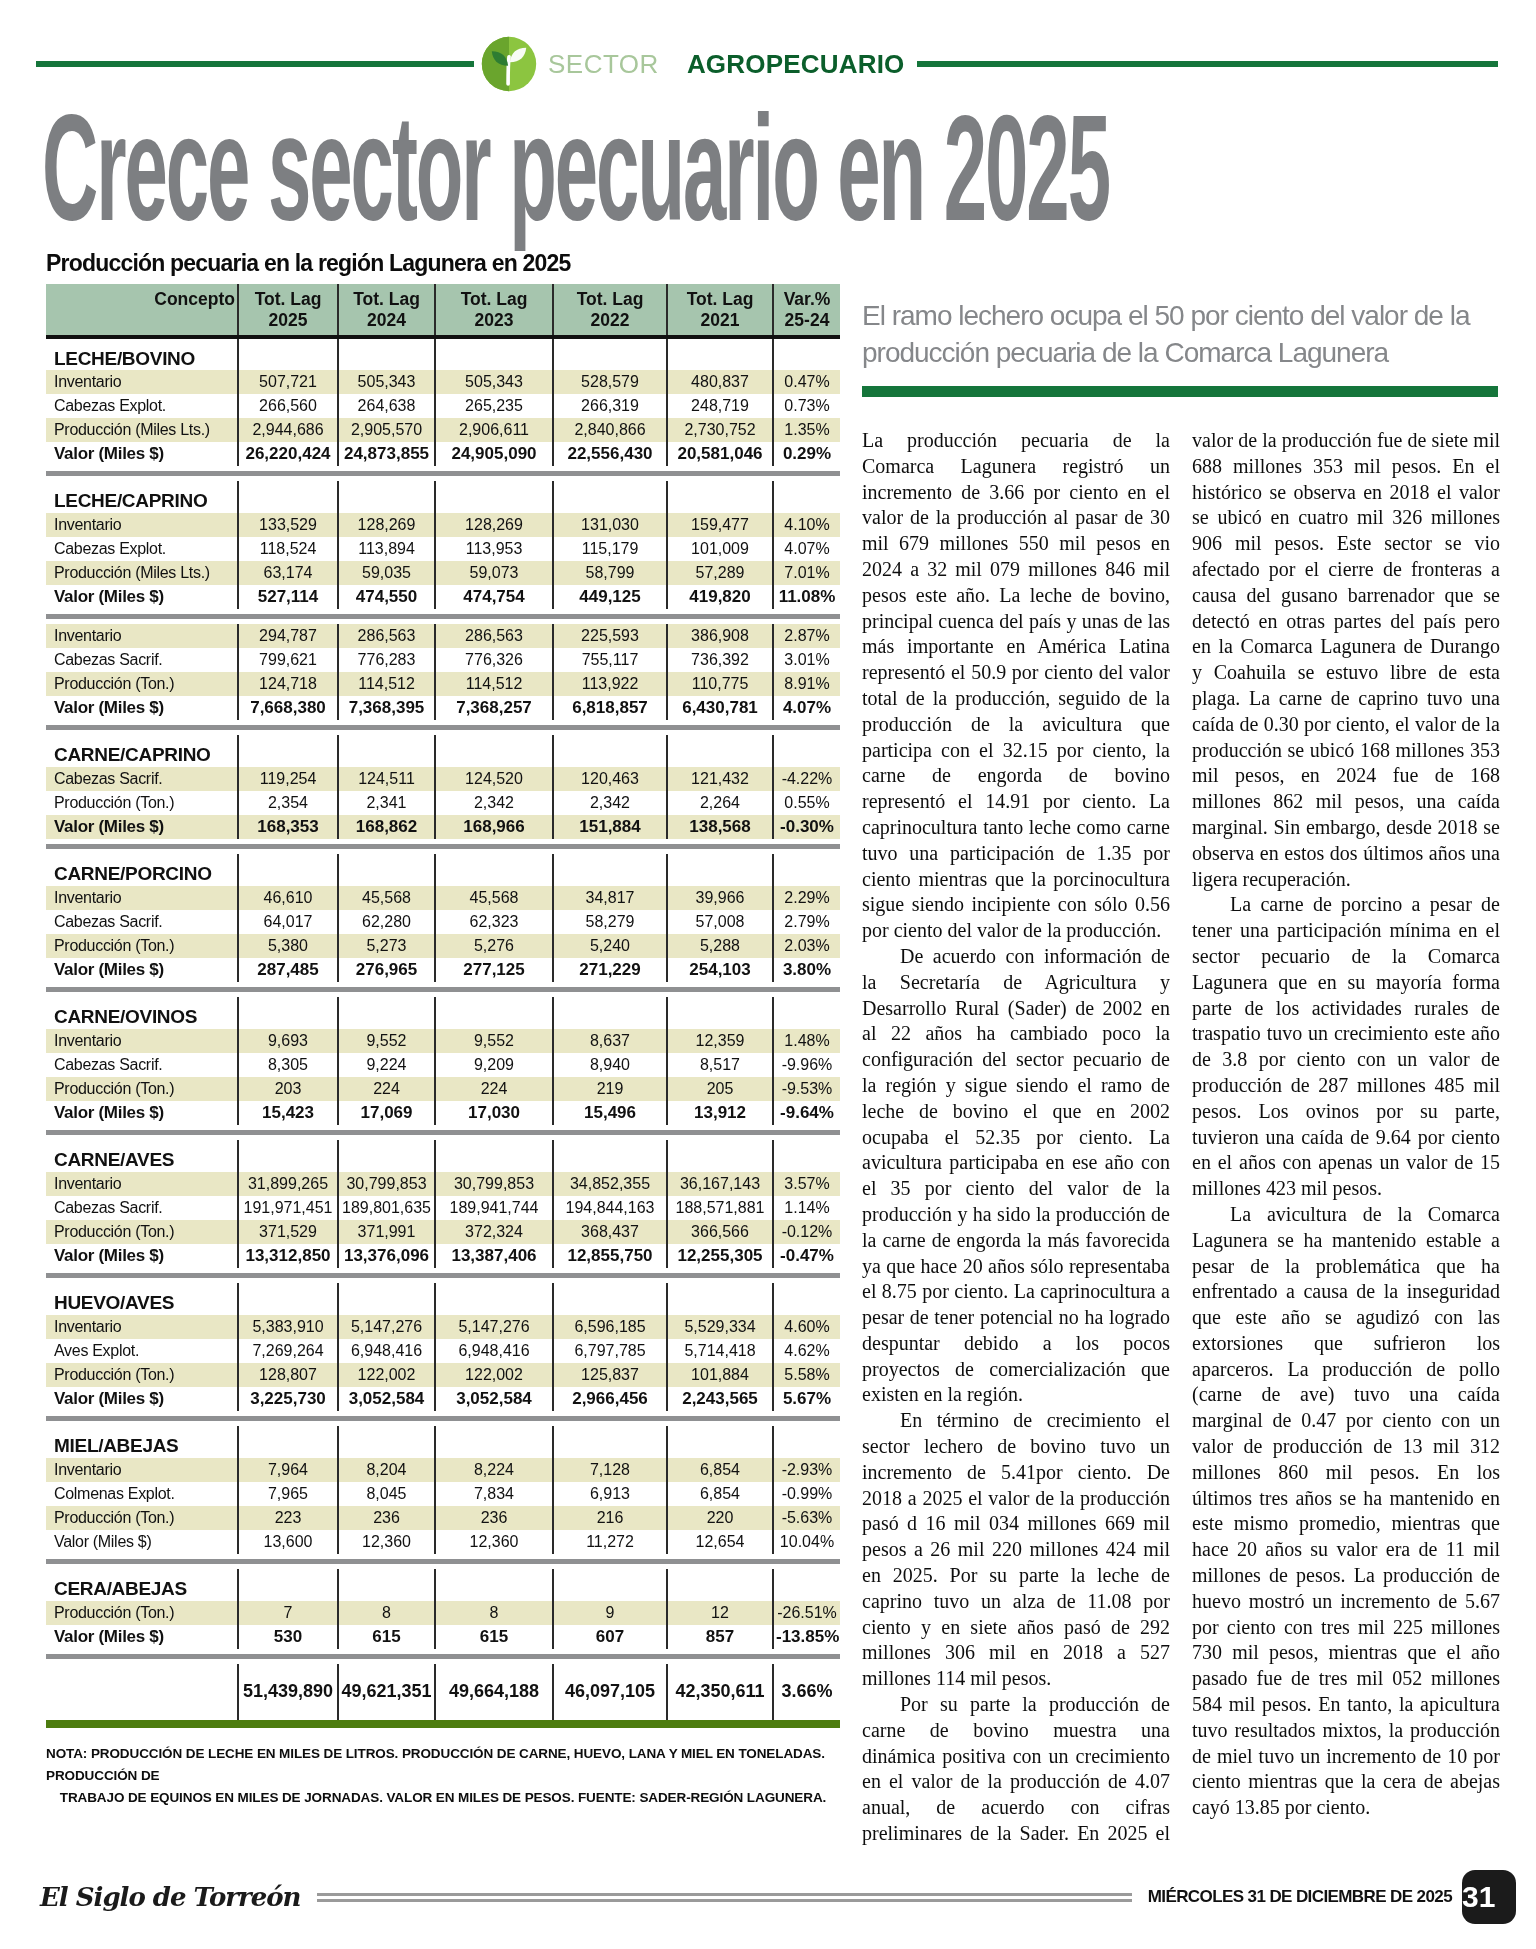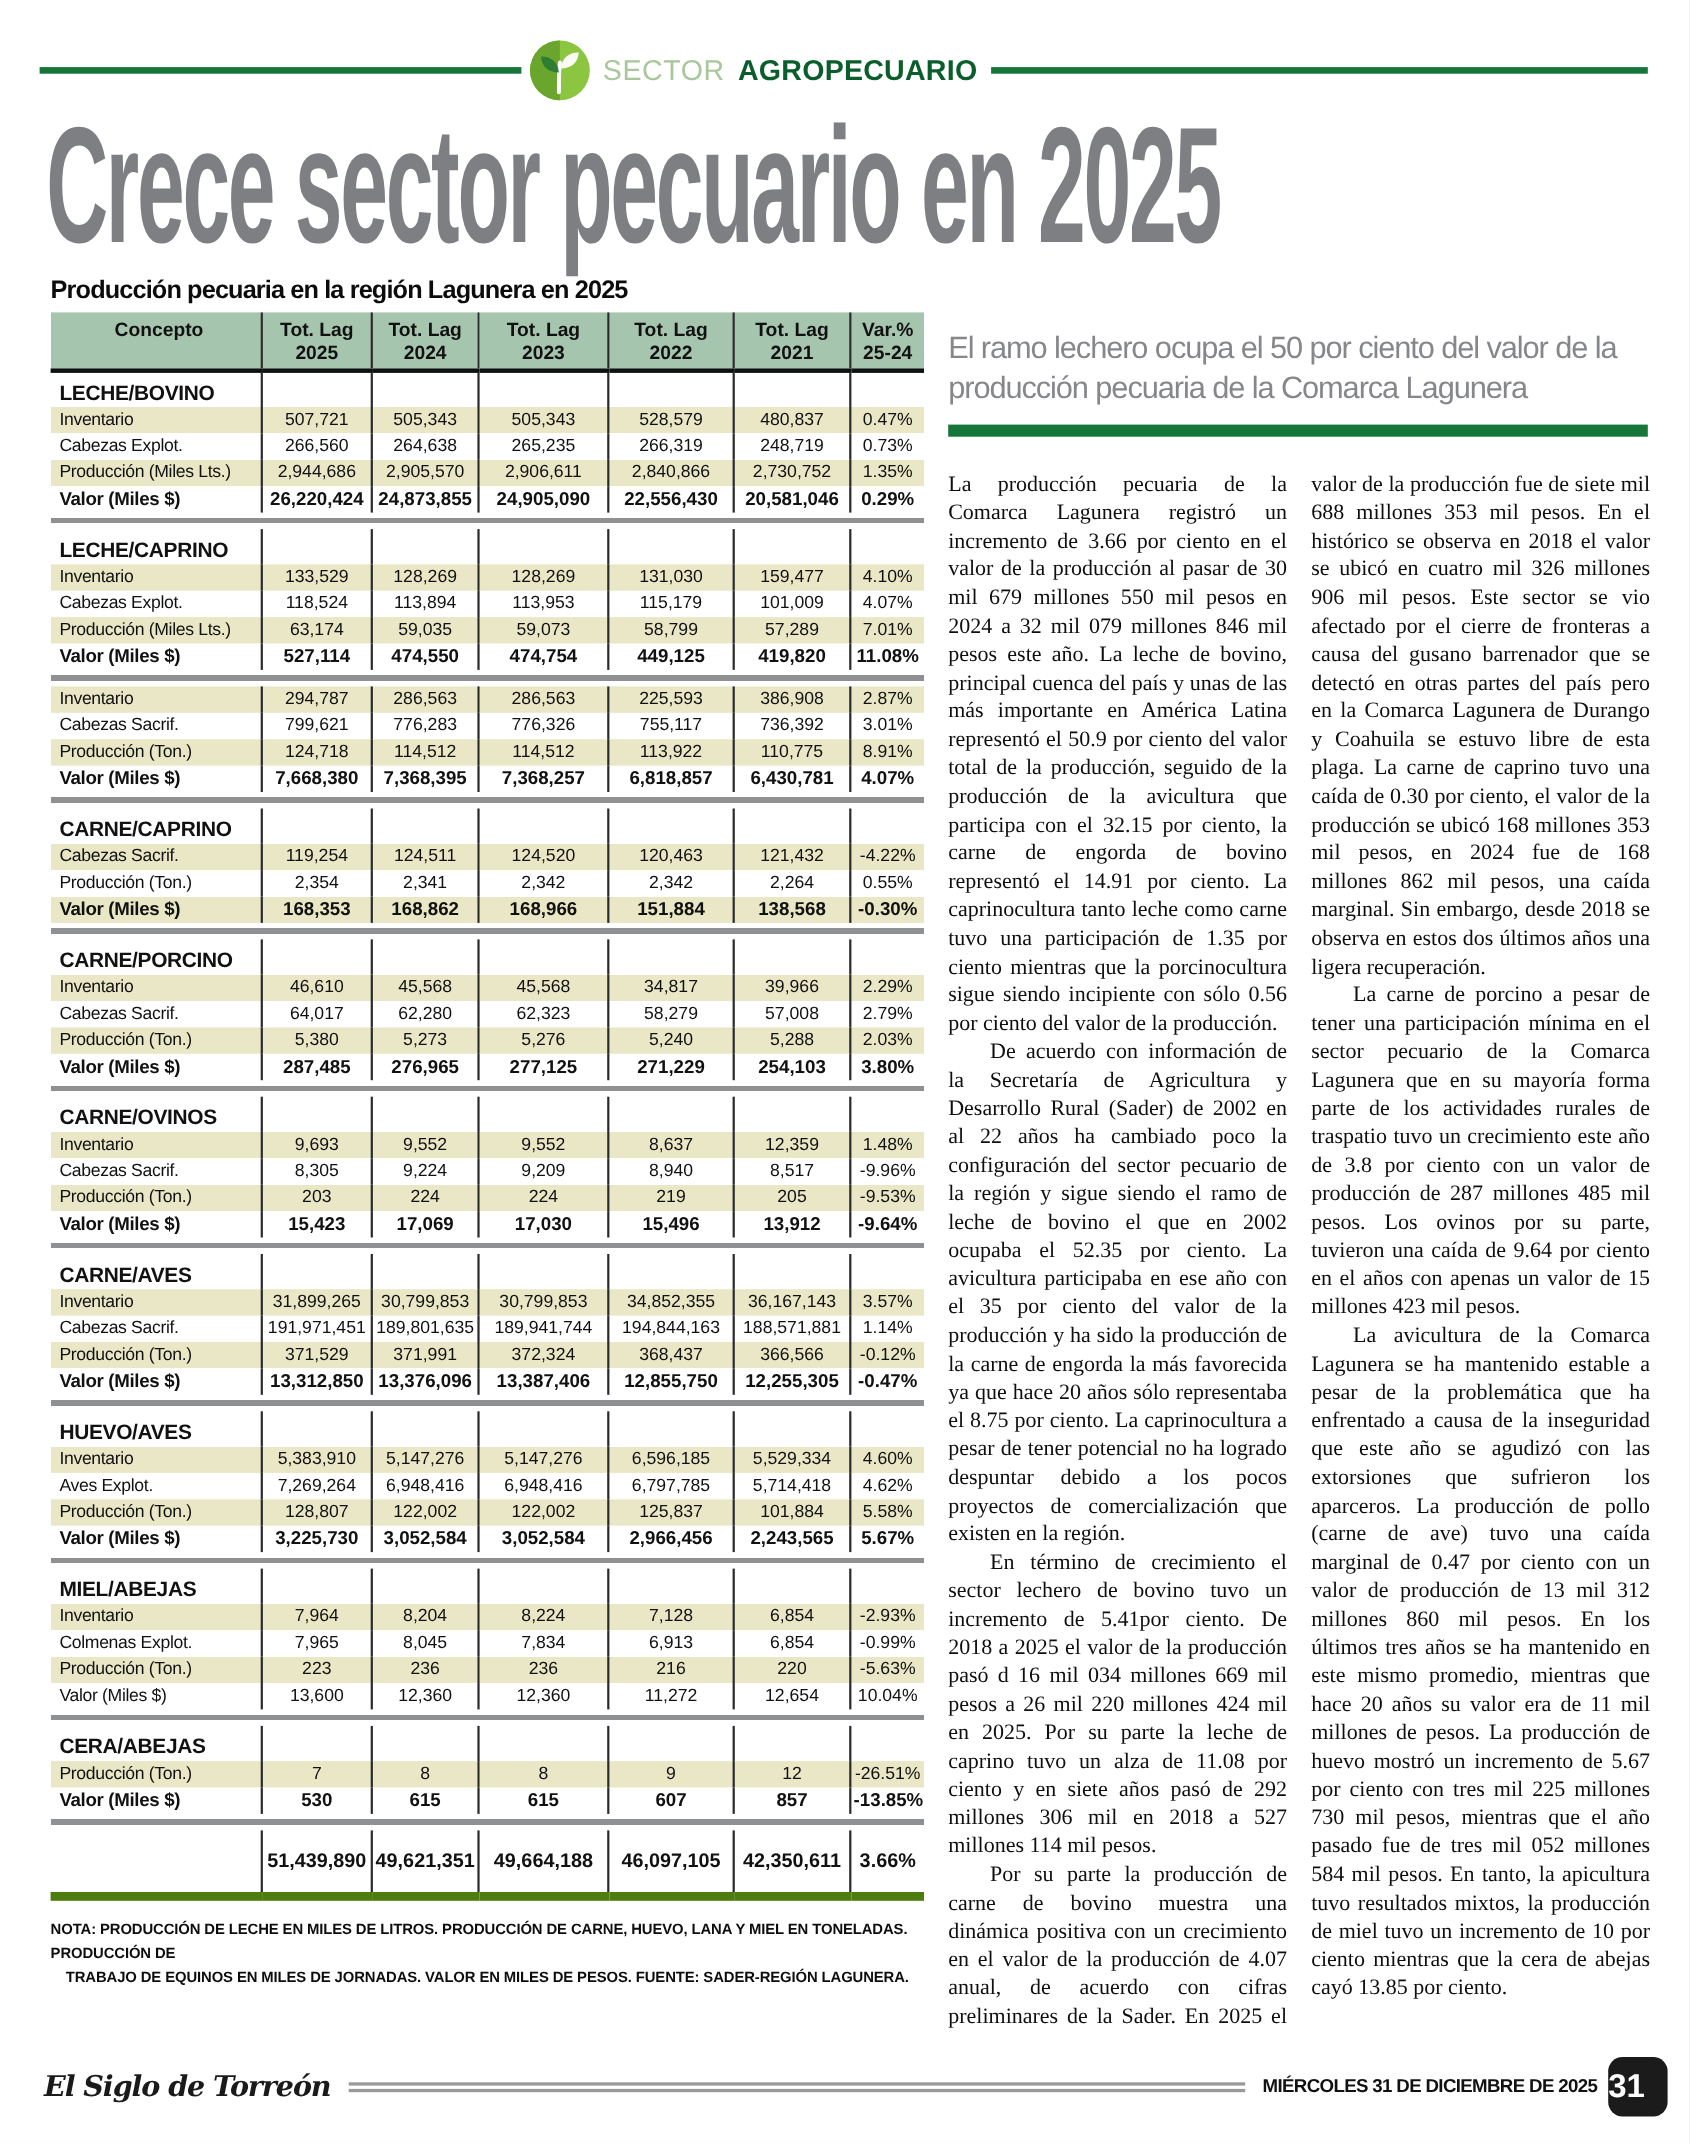--- a/index.html
+++ b/index.html
@@ -7,38 +7,38 @@
   .page {
     position:relative; width:1536px; height:1949px; background:#ffffff;
     margin:0 auto; overflow:hidden; font-family:"Liberation Sans",sans-serif; color:#111;
   }
   
   .masthead { position:absolute; left:36px; right:38px; top:34px; height:60px; display:flex; align-items:center; }
   .mast-line { height:6px; background:var(--masthead_green); }
   .mast-line.left { width:438px; }
   .mast-line.right { flex:1; }
   .mast-logo { width:58px; height:58px; margin:0 10px 0 6px; flex:0 0 auto; }
-  .mast-sector { font-size:26px; color:var(--sector_label_green); letter-spacing:.5px; margin-right:12px; white-space:nowrap; }
+  .mast-sector { font-size:26px; color:var(--sector_label_green); letter-spacing:.5px; margin-right:28px; white-space:nowrap; }
   .mast-agro { font-size:26px; font-weight:bold; color:var(--agro_green); letter-spacing:.2px; margin-right:12px; white-space:nowrap; }
   
   .headline {
     position:absolute; left:42px; top:92px; font-size:150px; font-weight:bold; line-height:1.02;
     color:var(--headline_gray); letter-spacing:-4px; white-space:nowrap;
     transform:scaleX(.52); transform-origin:left top;
   }
   
   .table-wrap { position:absolute; left:46px; top:250px; width:794px; }
   .table-title { font-size:23px; font-weight:bold; letter-spacing:-.8px; color:#0c0c0c; margin-bottom:7px; }
   table.prod { border-collapse:collapse; table-layout:fixed; width:794px; }
   table.prod th, table.prod td { overflow:hidden; }
   table.prod th {
     background:var(--header_cell_green); font-size:17.5px; font-weight:bold; line-height:1.2;
     padding:5px 2px 4px; text-align:center; vertical-align:top; border-bottom:4px solid #101010;
   }
-  table.prod th.concepto { text-align:center; padding-left:8px; }
+  table.prod th.concepto { text-align:right; padding-left:8px; }
   table.prod th:nth-child(n+2), table.prod td.vline { border-left:2px solid #2a2a2a; }
   table.prod td { height:24px; font-size:16px; line-height:1.05; padding:1px 2px; text-align:center; vertical-align:middle; white-space:nowrap; }
   table.prod td.label { text-align:left; padding-left:8px; letter-spacing:-.3px; }
   tr.shaded td { background:var(--row_khaki); }
   tr.bold td { font-weight:bold; font-size:17px; }
   tr.section-row td { height:32px; padding-top:10px; font-weight:bold; font-size:19px; letter-spacing:-.3px; }
   tr.divider td { height:15px; background:linear-gradient(to bottom,#fff 33%,var(--divider_gray) 33%,var(--divider_gray) 66%,#fff 66%); }
   tr.total-row td { height:60px; font-weight:bold; font-size:18px; border-bottom:8px solid #4d7c0f; }
   .note { margin-top:15px; font-size:13.5px; font-weight:bold; line-height:1.65; color:#0d0d0d; letter-spacing:-.1px; }
   .note .l2 { display:block; text-align:center; }

